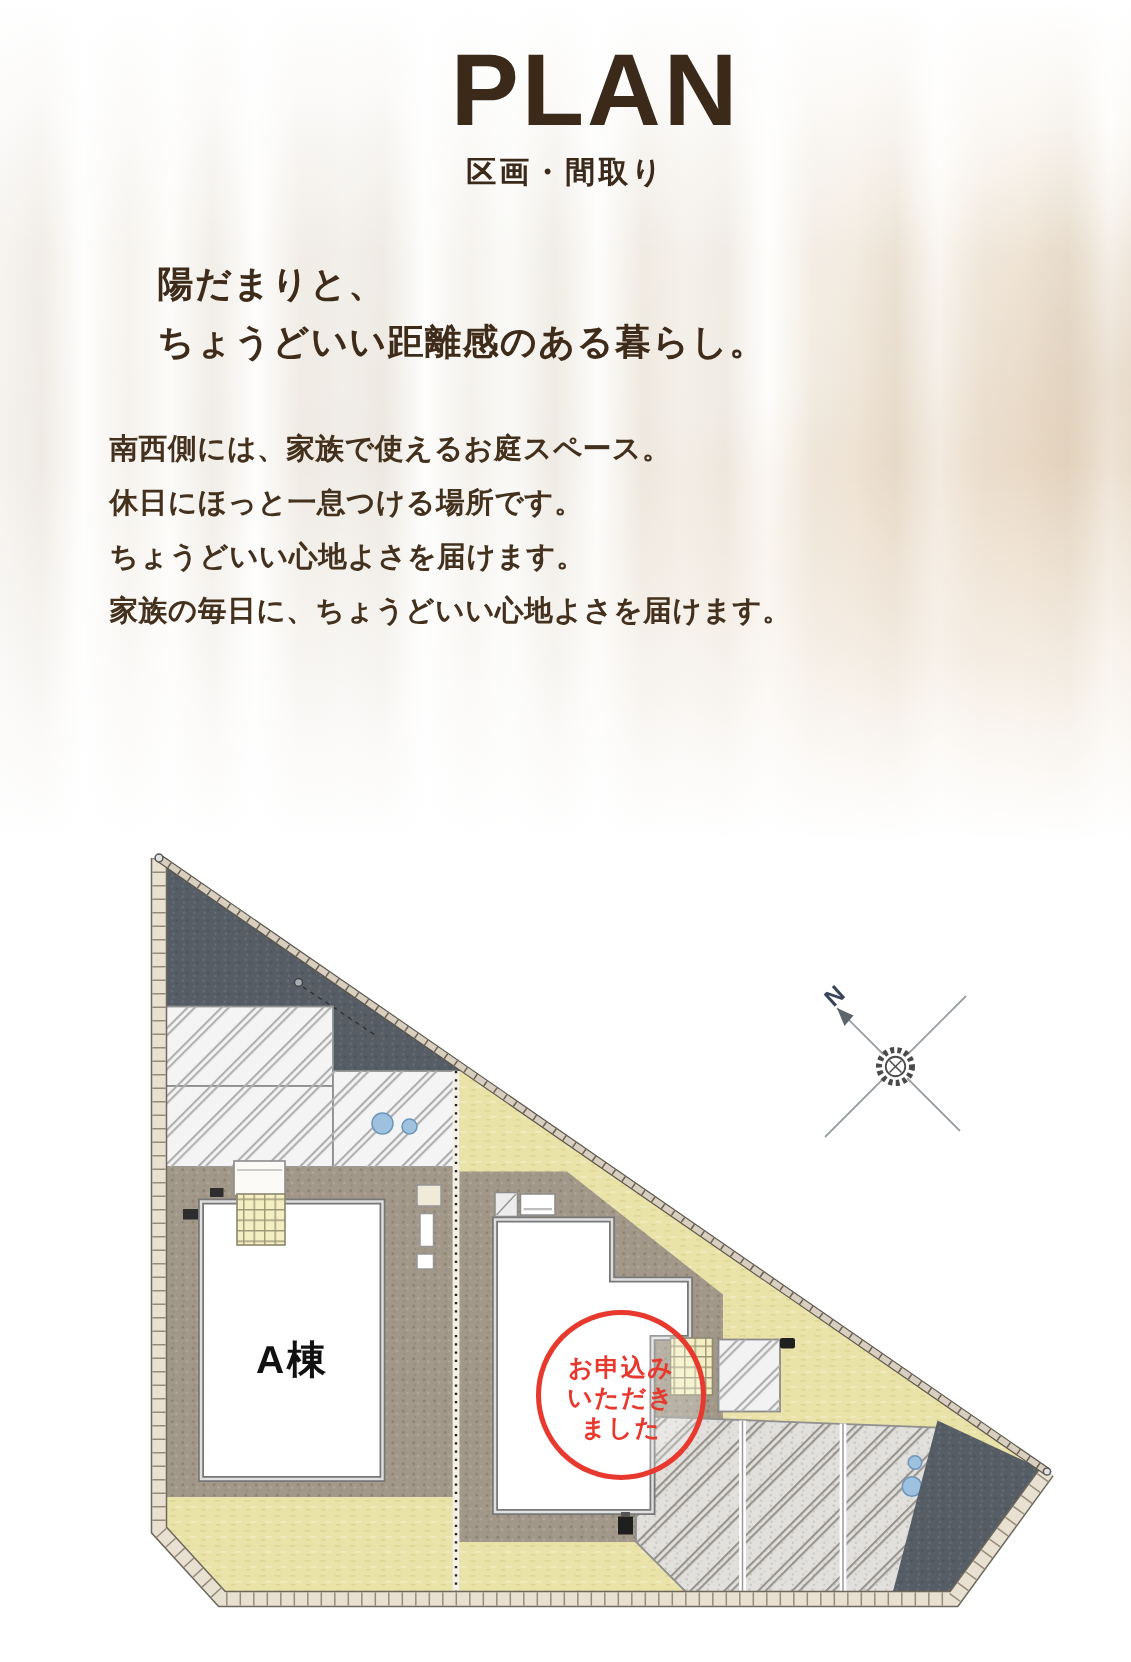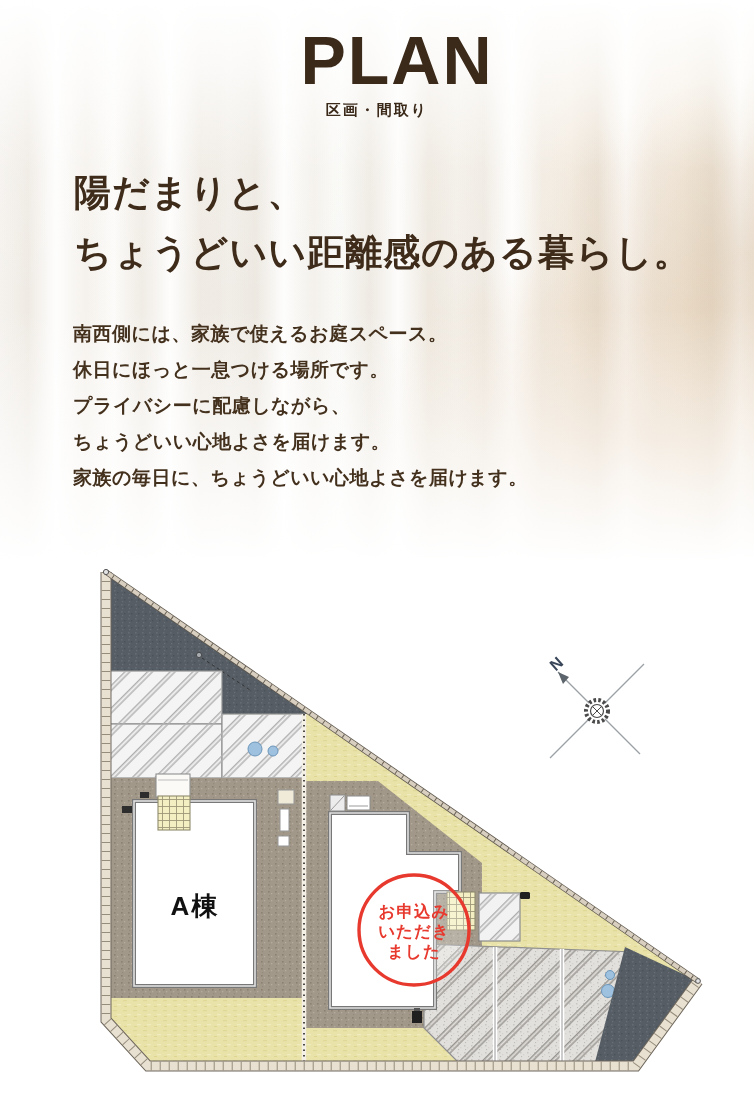--- a/index.html
+++ b/index.html
@@ -24,24 +24,24 @@
         rgba(255,255,255,0) 114px),
       linear-gradient(90deg,#f5f2ee 0%,#fcfbf9 15%,#f0ece6 29%,#fafaf8 44%,
         #f0ebe3 57%,#f9f6f1 67%,#efe4d5 79%,#f8f0e5 87%,#eaddc9 96%,#f1e7d8 100%);
   }
   .title-block { position:relative; text-align:center; padding-top:26px; }
   .main-title {
     font-size:68px; line-height:1; font-weight:bold; letter-spacing:2px;
     color:#3b2a1a;
     padding-left:40px;
   }
-  .sub-title { margin-top:7px; font-size:15px; font-weight:bold; color:#3b2a1a; letter-spacing:2px; }
+  .sub-title { margin-top:7px; font-size:20px; font-weight:bold; color:#3b2a1a; letter-spacing:2px; }
   .lead {
-    position:relative; margin:43px 0 0 74px;
-    font-size:37px; font-weight:bold; line-height:1.62; letter-spacing:1px;
+    position:relative; margin:43px 0 0 105px;
+    font-size:24px; font-weight:bold; line-height:1.62; letter-spacing:1px;
     color:#3e2b19;
     font-family:Liberation Serif, serif;
   }
   .body-copy {
     position:relative; margin:33px 0 0 73px;
     font-size:19px; font-weight:600; line-height:36px; letter-spacing:.5px;
     color:#43301d;
   }
   .plan-area { position:absolute; top:568px; left:92px; width:620px; height:540px; }
   svg text { font-family:"Liberation Sans","DejaVu Sans",sans-serif; }
@@ -56,21 +56,20 @@
       <div class="main-title">PLAN</div>
       <div class="sub-title">区画・間取り</div>
     </div>
     <div class="lead">
       <div>陽だまりと、</div>
       <div>ちょうどいい距離感のある暮らし。</div>
     </div>
     <div class="body-copy">
       <div>南西側には、家族で使えるお庭スペース。</div>
       <div>休日にほっと一息つける場所です。</div>
-      <div>プライバシーに配慮しながら、</div>
       <div>ちょうどいい心地よさを届けます。</div>
       <div>家族の毎日に、ちょうどいい心地よさを届けます。</div>
     </div>
   </div>
 
   <div class="plan-area">
     <svg width="620" height="540" viewBox="0 0 620 540">
       <defs>
         <clipPath id="lotClip">
           <polygon points="14,4 606,413 544,498 56,498 14,452"></polygon>

